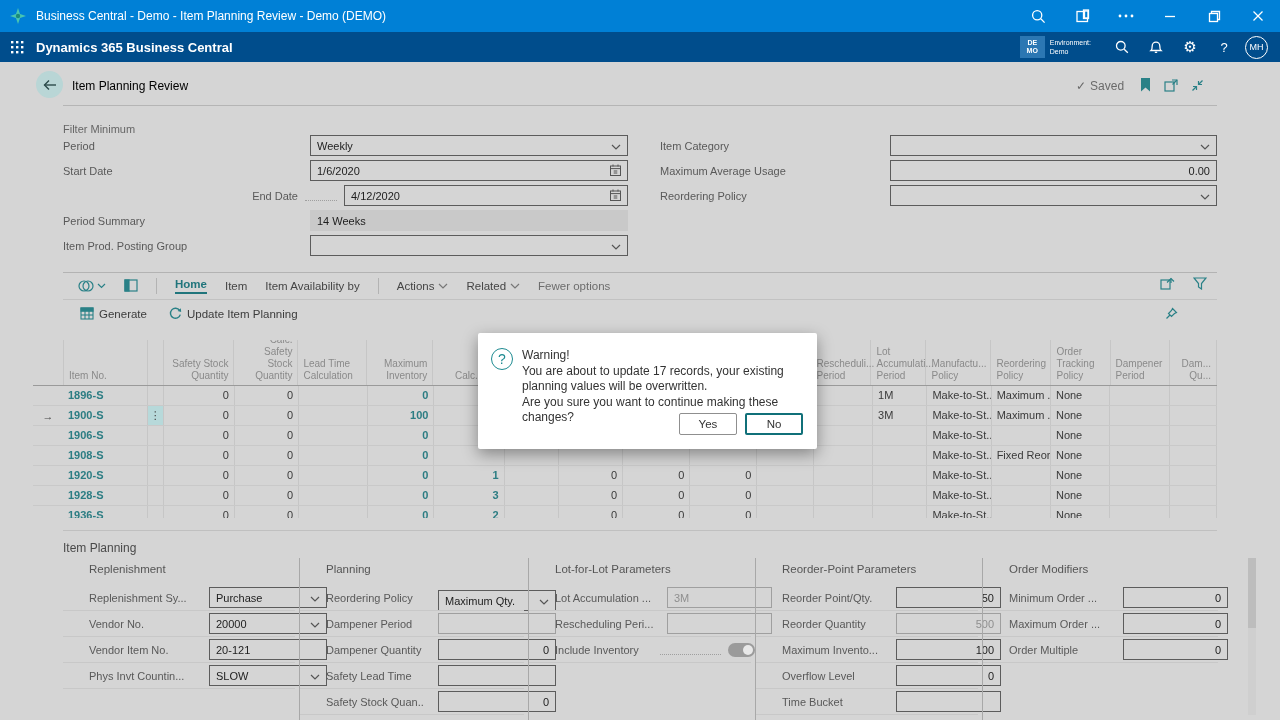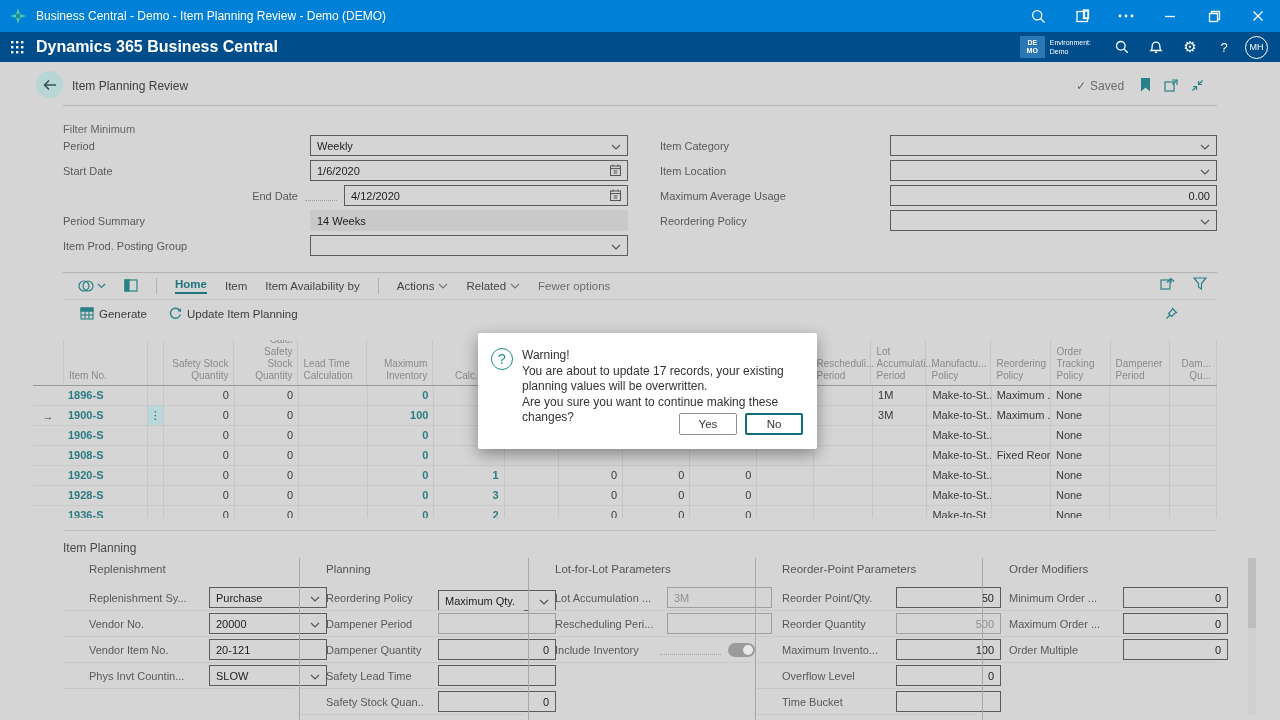--- a/index.html
+++ b/index.html
@@ -9,31 +9,31 @@
   
   .titlebar { position:absolute; left:0; top:0; width:1280px; height:32px; background:#0080d6; display:flex; align-items:center; color:#fff; }
   .titlebar .appicon { margin-left:10px; width:16px; height:16px; }
   .titlebar .wtitle { margin-left:10px; font-size:12px; }
   .titlebar .wright { margin-left:auto; display:flex; align-items:center; }
   .wbtn { width:44px; height:32px; display:flex; align-items:center; justify-content:center; }
 
   
   .navbar { position:absolute; left:0; top:32px; width:1280px; height:30px; background:#004d8c; display:flex; align-items:center; color:#fff; }
   .navbar .waffle { width:34px; height:30px; display:flex; align-items:center; justify-content:center; }
-  .navbar .ptitle { font-size:16px; font-weight:700; margin-left:2px; }
+  .navbar .ptitle { font-size:13px; font-weight:700; margin-left:2px; }
   .navbar .nright { margin-left:auto; display:flex; align-items:center; gap:0; }
   .envchip { display:flex; align-items:center; margin-right:14px; }
   .envbadge { width:25px; height:22px; background:#2b77b3; color:#fff; font-size:7px; font-weight:700; line-height:8px; display:flex; flex-direction:column; align-items:center; justify-content:center; }
   .envtext { font-size:7px; line-height:9px; margin-left:5px; }
   .nbtn { width:34px; height:30px; display:flex; align-items:center; justify-content:center; }
   .avatar { width:23px; height:23px; border:1.5px solid #fff; border-radius:50%; font-size:9px; display:flex; align-items:center; justify-content:center; margin:0 12px 0 4px; }
 
   
   .backbtn { position:absolute; left:36px; top:71px; width:27px; height:27px; border-radius:50%; background:#b9d6d6; color:#235; display:flex; align-items:center; justify-content:center; font-size:14px; }
-  .pagetitle { position:absolute; left:72px; top:79px; font-size:12px; color:#404040; }
+  .pagetitle { position:absolute; left:72px; top:79px; font-size:12px; color:#000000; }
   .savebox { position:absolute; left:1076px; top:79px; font-size:12px; color:#6a6a6a; display:flex; align-items:center; gap:4px; }
   .hicons { position:absolute; left:1140px; top:78px; display:flex; gap:13px; align-items:center; }
   .hline { position:absolute; left:63px; top:105px; width:1154px; border-top:1px solid #b5b5b5; }
 
   
   .secheading { position:absolute; font-size:11px; color:#666; }
   .fgrid { position:absolute; display:flex; flex-direction:column; gap:4px; }
   .frow { display:flex; align-items:center; height:21px; }
   .flabel { font-size:11px; color:#595959; white-space:nowrap; }
   .leader { flex:1; border-bottom:1px dotted #9f9f9f; margin:9px 7px 0 7px; height:1px; }
@@ -284,30 +284,20 @@
         <span class="fv"></span>
         <span><svg width="10" height="6" viewBox="0 0 10 6" fill="none" stroke="#555" stroke-width="1.2">
             <polyline points="1,1 5,5 9,1"></polyline>
           </svg></span>
       </div>
     </div>
   </div>
 <div class="fgrid" style="left:660px; top:135px; width:557px;" id="filter-right">
     <div class="frow">
       <span class="flabel" style="width: 222px;">Item Category</span>
-      <span class="leader"></span>
-      <div class="field" style="width: 327px;">
-        <span class="fv"></span>
-        <span><svg width="10" height="6" viewBox="0 0 10 6" fill="none" stroke="#555" stroke-width="1.2">
-            <polyline points="1,1 5,5 9,1"></polyline>
-          </svg></span>
-      </div>
-    </div>
-    <div class="frow">
-      <span class="flabel" style="width: 222px;">Item Location</span>
       <span class="leader"></span>
       <div class="field" style="width: 327px;">
         <span class="fv"></span>
         <span><svg width="10" height="6" viewBox="0 0 10 6" fill="none" stroke="#555" stroke-width="1.2">
             <polyline points="1,1 5,5 9,1"></polyline>
           </svg></span>
       </div>
     </div>
     <div class="frow">
       <span class="flabel" style="width: 222px;">Maximum Average Usage</span>

